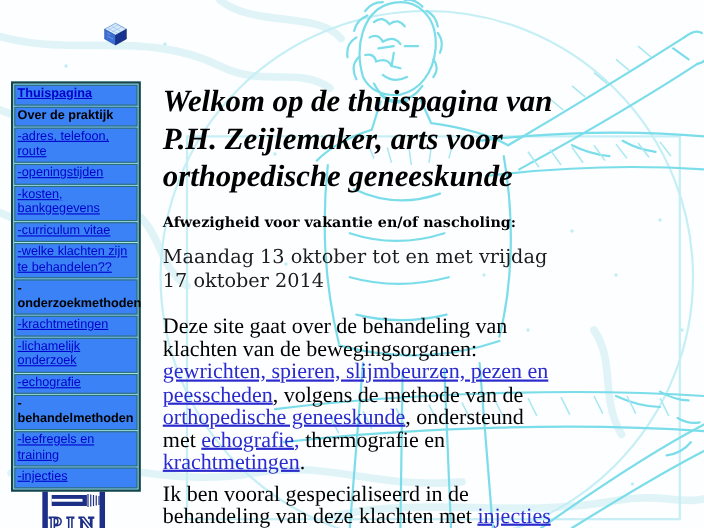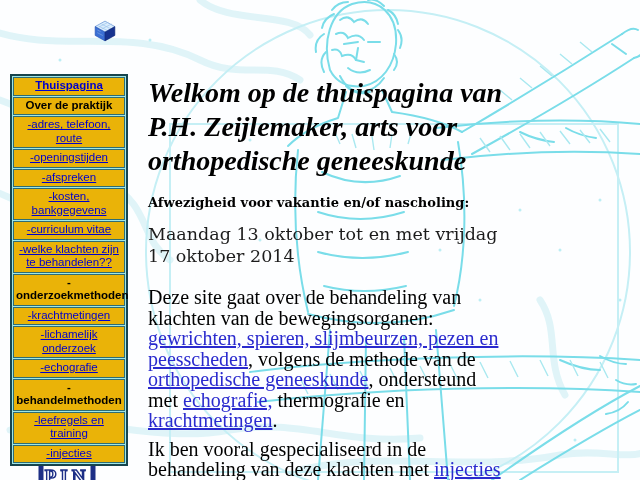--- a/index.html
+++ b/index.html
@@ -12,23 +12,23 @@
   #watermark{position:absolute;left:0;top:0;width:640px;height:480px;z-index:0;}
   
   #cube{position:absolute;left:94px;top:20px;width:22px;height:22px;z-index:2;}
   
   #sidebar{
     position:absolute;left:10px;top:74px;width:118px;z-index:3;
     background:#9fe6e6;border:2px solid #17444c;box-sizing:border-box;
     padding:1px;
   }
   .srow{
-    border:1px solid #2e6d74;background:#eab308;
+    border:1px solid #2e6d74;background:#3b82f6;
     margin:1px 0;padding:1px 2px 2px 2px;
-    font-size:11.5px;line-height:13.5px;color:#000;text-align:center;
+    font-size:11.5px;line-height:13.5px;color:#000;
   }
   .srow:first-child{margin-top:0;}
   .srow:last-child{margin-bottom:0;}
   .shdr{font-weight:bold;color:#000;}
   .slnk{color:#0000cc;text-decoration:underline;}
   .slnk.bold{font-weight:bold;}
   
   #main{position:absolute;left:148px;top:70px;width:372px;z-index:2;color:#000;}
   #main h1{
     font-family:"Liberation Serif",serif;font-style:italic;font-weight:bold;
@@ -141,21 +141,20 @@
   <polygon points="1,6 10,11 10,19 1,14" fill="#3b6fd4" stroke="#2b55b0" stroke-width="0.5"></polygon>
   <polygon points="19,6 10,11 10,19 19,14" fill="#17338f" stroke="#122a78" stroke-width="0.5"></polygon>
   <path d="M3,9 l3,1.6 M3,11.5 l5,2.6" stroke="#7fa6e0" stroke-width="0.6"></path>
 </svg>
 
 <nav id="sidebar">
     <div class="srow"><a href="#" class="slnk bold">Thuispagina</a></div>
     <div class="srow"><span class="shdr">Over de praktijk</span></div>
     <div class="srow"><a href="#" class="slnk">-adres, telefoon, route</a></div>
     <div class="srow"><a href="#" class="slnk">-openingstijden</a></div>
-    <div class="srow"><a href="#" class="slnk">-afspreken</a></div>
     <div class="srow"><a href="#" class="slnk">-kosten, bankgegevens</a></div>
     <div class="srow"><a href="#" class="slnk">-curriculum vitae</a></div>
     <div class="srow"><a href="#" class="slnk">-welke klachten zijn te behandelen??</a></div>
     <div class="srow"><span class="shdr">-onderzoekmethoden</span></div>
     <div class="srow"><a href="#" class="slnk">-krachtmetingen</a></div>
     <div class="srow"><a href="#" class="slnk">-lichamelijk onderzoek</a></div>
     <div class="srow"><a href="#" class="slnk">-echografie</a></div>
     <div class="srow"><span class="shdr">-behandelmethoden</span></div>
     <div class="srow"><a href="#" class="slnk">-leefregels en training</a></div>
     <div class="srow"><a href="#" class="slnk">-injecties</a></div>

